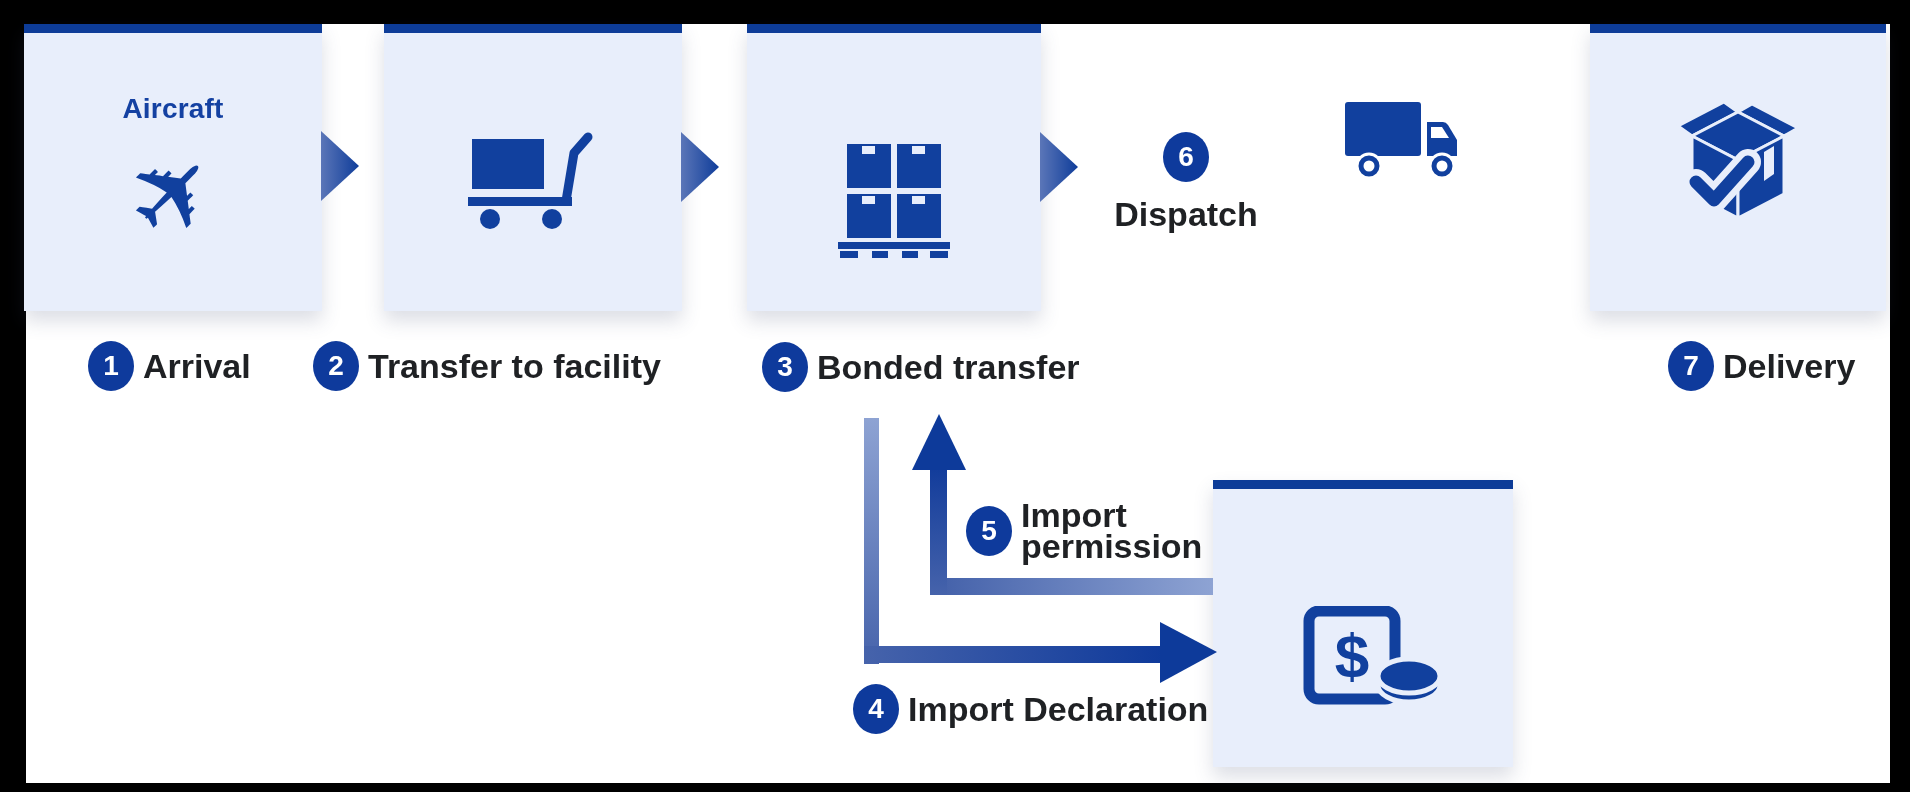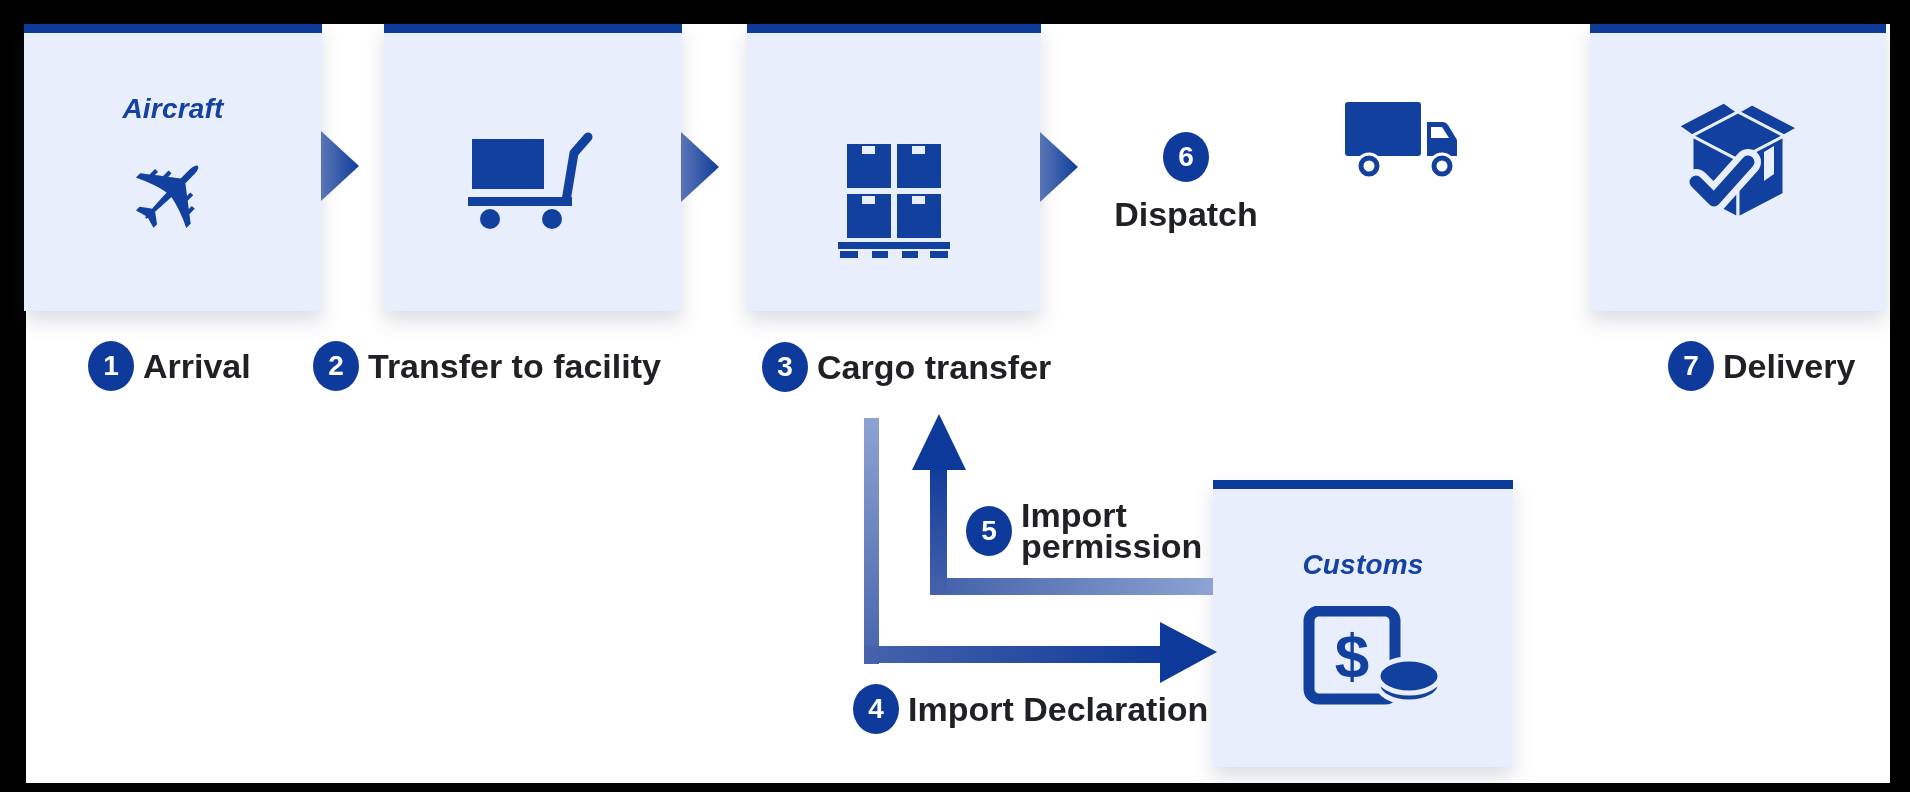--- a/index.html
+++ b/index.html
@@ -5,21 +5,21 @@
   * { margin:0; padding:0; box-sizing:border-box; }
   html,body { background:#000; }
   body { font-family:"Liberation Sans", sans-serif; }
   .stage { position:relative; width:1910px; height:792px; background:#000; overflow:hidden; }
   .canvas { position:absolute; left:26px; top:24px; right:20px; bottom:9px; background:#ffffff; }
 
   
   .card { position:absolute; background:#e8eefb; box-shadow:0 10px 18px rgba(60,70,110,.18); }
   .card .topbar { position:absolute; left:0; top:0; width:100%; height:9px; background:#0d3c98; }
   .card .title { position:absolute; left:0; top:69px; width:100%; text-align:center;
-                 font-weight:bold; font-size:28px; color:#1441a2; letter-spacing:.2px;font-style:italic; }
+                 font-weight:bold; font-size:28px; color:#1441a2; letter-spacing:.2px; }
   .card-aircraft  { left:24px;  top:24px;  width:298px; height:287px; }
   .card-transfer  { left:384px; top:24px;  width:298px; height:287px; }
   .card-warehouse { left:747px; top:24px;  width:294px; height:287px; }
   .card-delivery  { left:1590px;top:24px;  width:296px; height:287px; }
   .card-customs   { left:1213px;top:480px; width:300px; height:287px; }
 
   .icon-wrap { position:absolute; display:flex; align-items:center; justify-content:center; }
   .plane-glyph { font-size:104px; line-height:1; color:#11409e;
                  transform:rotate(-45deg); display:block; }
 
@@ -107,21 +107,20 @@
         </g>
         <polygon points="96,58 106,52 106,80 96,87" fill="#e8eefb"></polygon>
         <path d="M28 88 L46 106 L80 68" stroke="#e8eefb" stroke-width="26" fill="none" stroke-linecap="round" stroke-linejoin="round"></path>
         <path d="M28 88 L46 106 L80 68" stroke="#11409e" stroke-width="13" fill="none" stroke-linecap="round" stroke-linejoin="round"></path>
       </svg>
     </div>
   </div>
 
   <div class="card card-customs">
     <div class="topbar"></div>
-    <div class="title">Customs</div>
     <div class="icon-wrap" style="left:90px; top:126px; width:140px; height:100px;">
       <svg width="140" height="100" viewBox="0 0 140 100">
         <rect x="6" y="5" width="86" height="88" rx="10" fill="none" stroke="#11409e" stroke-width="11"></rect>
         <text x="49" y="71" text-anchor="middle" font-family="Liberation Sans, sans-serif" font-weight="bold" font-size="62" fill="#11409e">$</text>
         <ellipse cx="106" cy="79" rx="31" ry="17" fill="#11409e" stroke="#e8eefb" stroke-width="5"></ellipse>
         <ellipse cx="106" cy="70" rx="31" ry="17" fill="#11409e" stroke="#e8eefb" stroke-width="5"></ellipse>
       </svg>
     </div>
   </div>
 
@@ -193,21 +192,21 @@
   <div class="step-row" style="left:313px; top:341px;">
     <div class="step-circle">
         <span>2</span>
       </div>
     <div class="step-label">Transfer to facility</div>
   </div>
   <div class="step-row" style="left:762px; top:342px;">
     <div class="step-circle">
         <span>3</span>
       </div>
-    <div class="step-label">Cargo transfer</div>
+    <div class="step-label">Bonded transfer</div>
   </div>
   <div class="step-row" style="left:853px; top:684px;">
     <div class="step-circle">
         <span>4</span>
       </div>
     <div class="step-label">Import Declaration</div>
   </div>
   <div class="step-row" style="left:966px; top:506px;">
     <div class="step-circle">
         <span>5</span>

